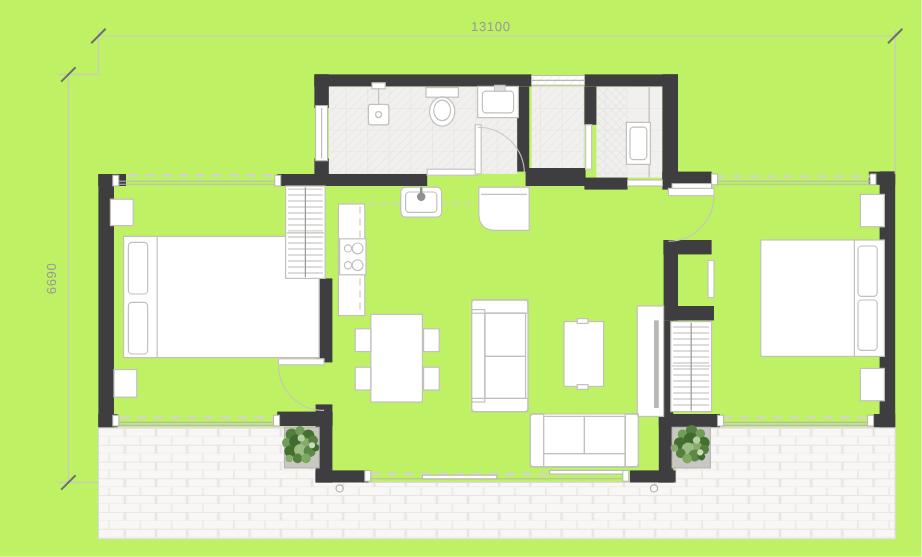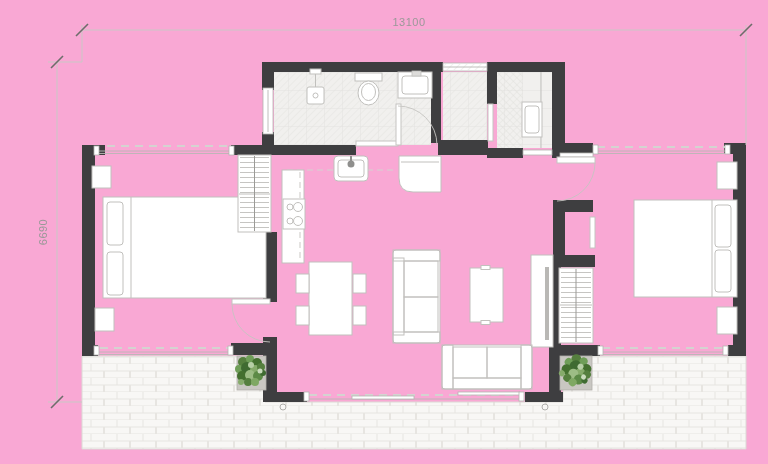--- a/index.html
+++ b/index.html
@@ -1,16 +1,16 @@
 <!DOCTYPE html>
 <html style="--c-wall: #3e3e40; --c-dim_line: #c9c8c5; --c-dim_text: #9a9998; --c-furniture_line: #c1c0bd; --c-door_line: #c5c4c1; --c-glazing: #b8b7b4; --c-dash: #d4d3d0; --c-tile_floor: #f1f0ee; --c-tile_grid: #e3e2e0; --c-terrace_fill: #f8f7f5; --c-terrace_line: #e7e5e1; --c-planter: #c9c7c2; --c-plant_dark: #3f6b31; --c-plant_mid: #5c8a46; --c-plant_light: #9dbd85; --c-tv: #b9b8b5;"><head>
 <meta charset="utf-8">
 <style>
   html,body{margin:0;padding:0;background:#ffffff;}
-  .stage{position:relative;width:768px;height:464px;background:#f9a8d4;overflow:hidden;
+  .stage{position:relative;width:768px;height:464px;background:#bef264;overflow:hidden;
          font-family:"Liberation Sans", sans-serif;}
   svg{display:block;}
   .wall{fill:var(--c-wall,#3e3e40);}
   .fw{fill:#ffffff;stroke:var(--c-furniture_line,#c1c0bd);stroke-width:1;}
   .fn{fill:none;stroke:var(--c-furniture_line,#c1c0bd);stroke-width:1;}
   .thin{fill:none;stroke:var(--c-glazing,#b8b7b4);stroke-width:0.9;}
   .dash{fill:none;stroke:var(--c-dash,#d4d3d0);stroke-width:2;stroke-dasharray:8 6;}
   .kdash{fill:none;stroke:var(--c-dash,#d4d3d0);stroke-width:1.2;stroke-dasharray:6 4;}
   .leaf{fill:#ffffff;stroke:var(--c-door_line,#c5c4c1);stroke-width:1;}
   .arc{fill:none;stroke:var(--c-door_line,#c5c4c1);stroke-width:0.9;}

